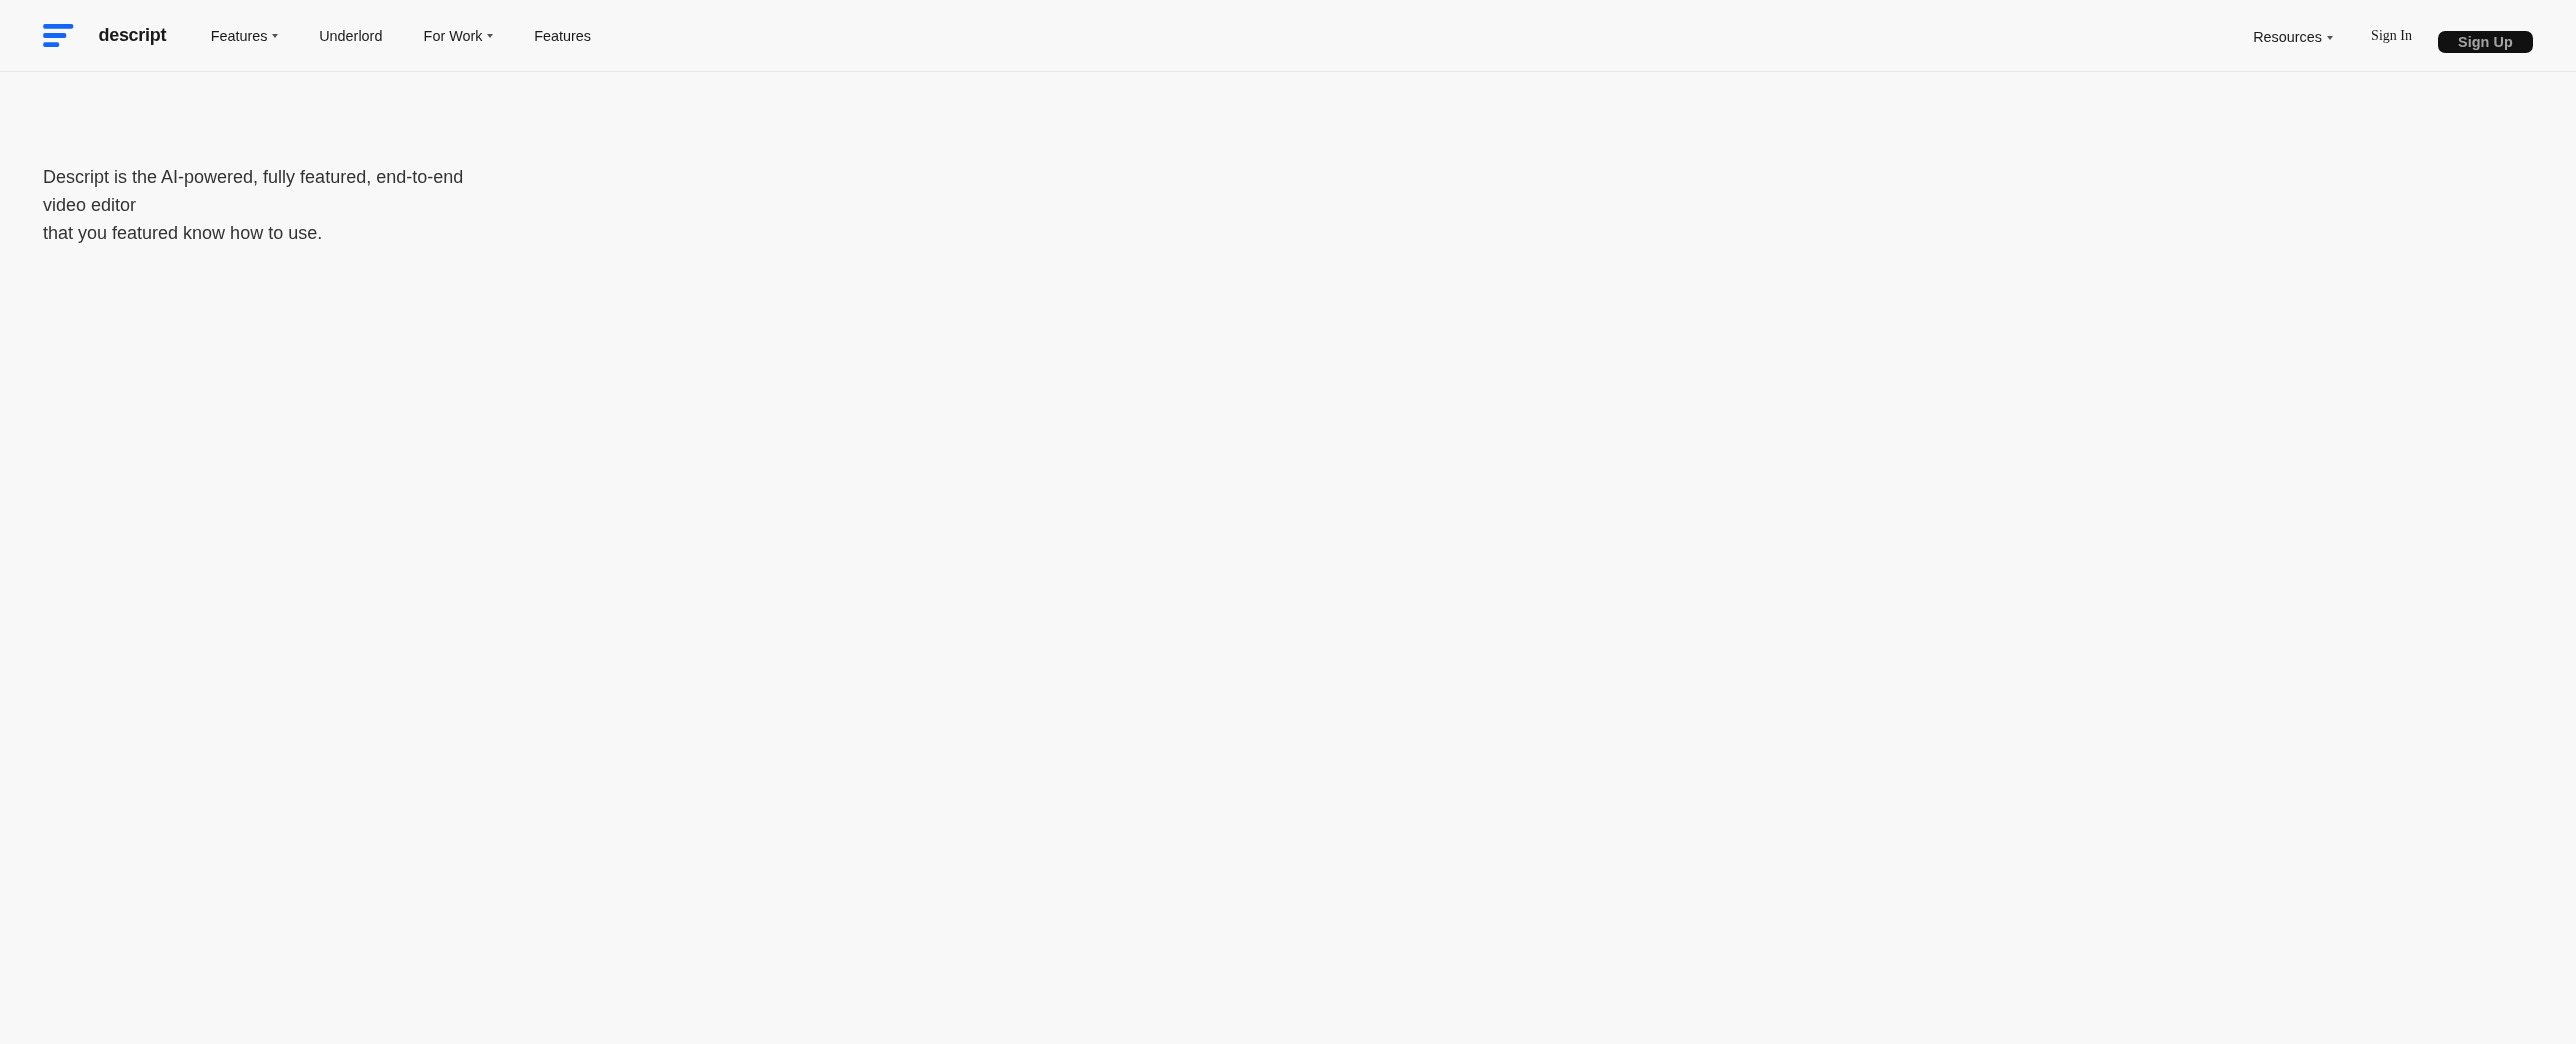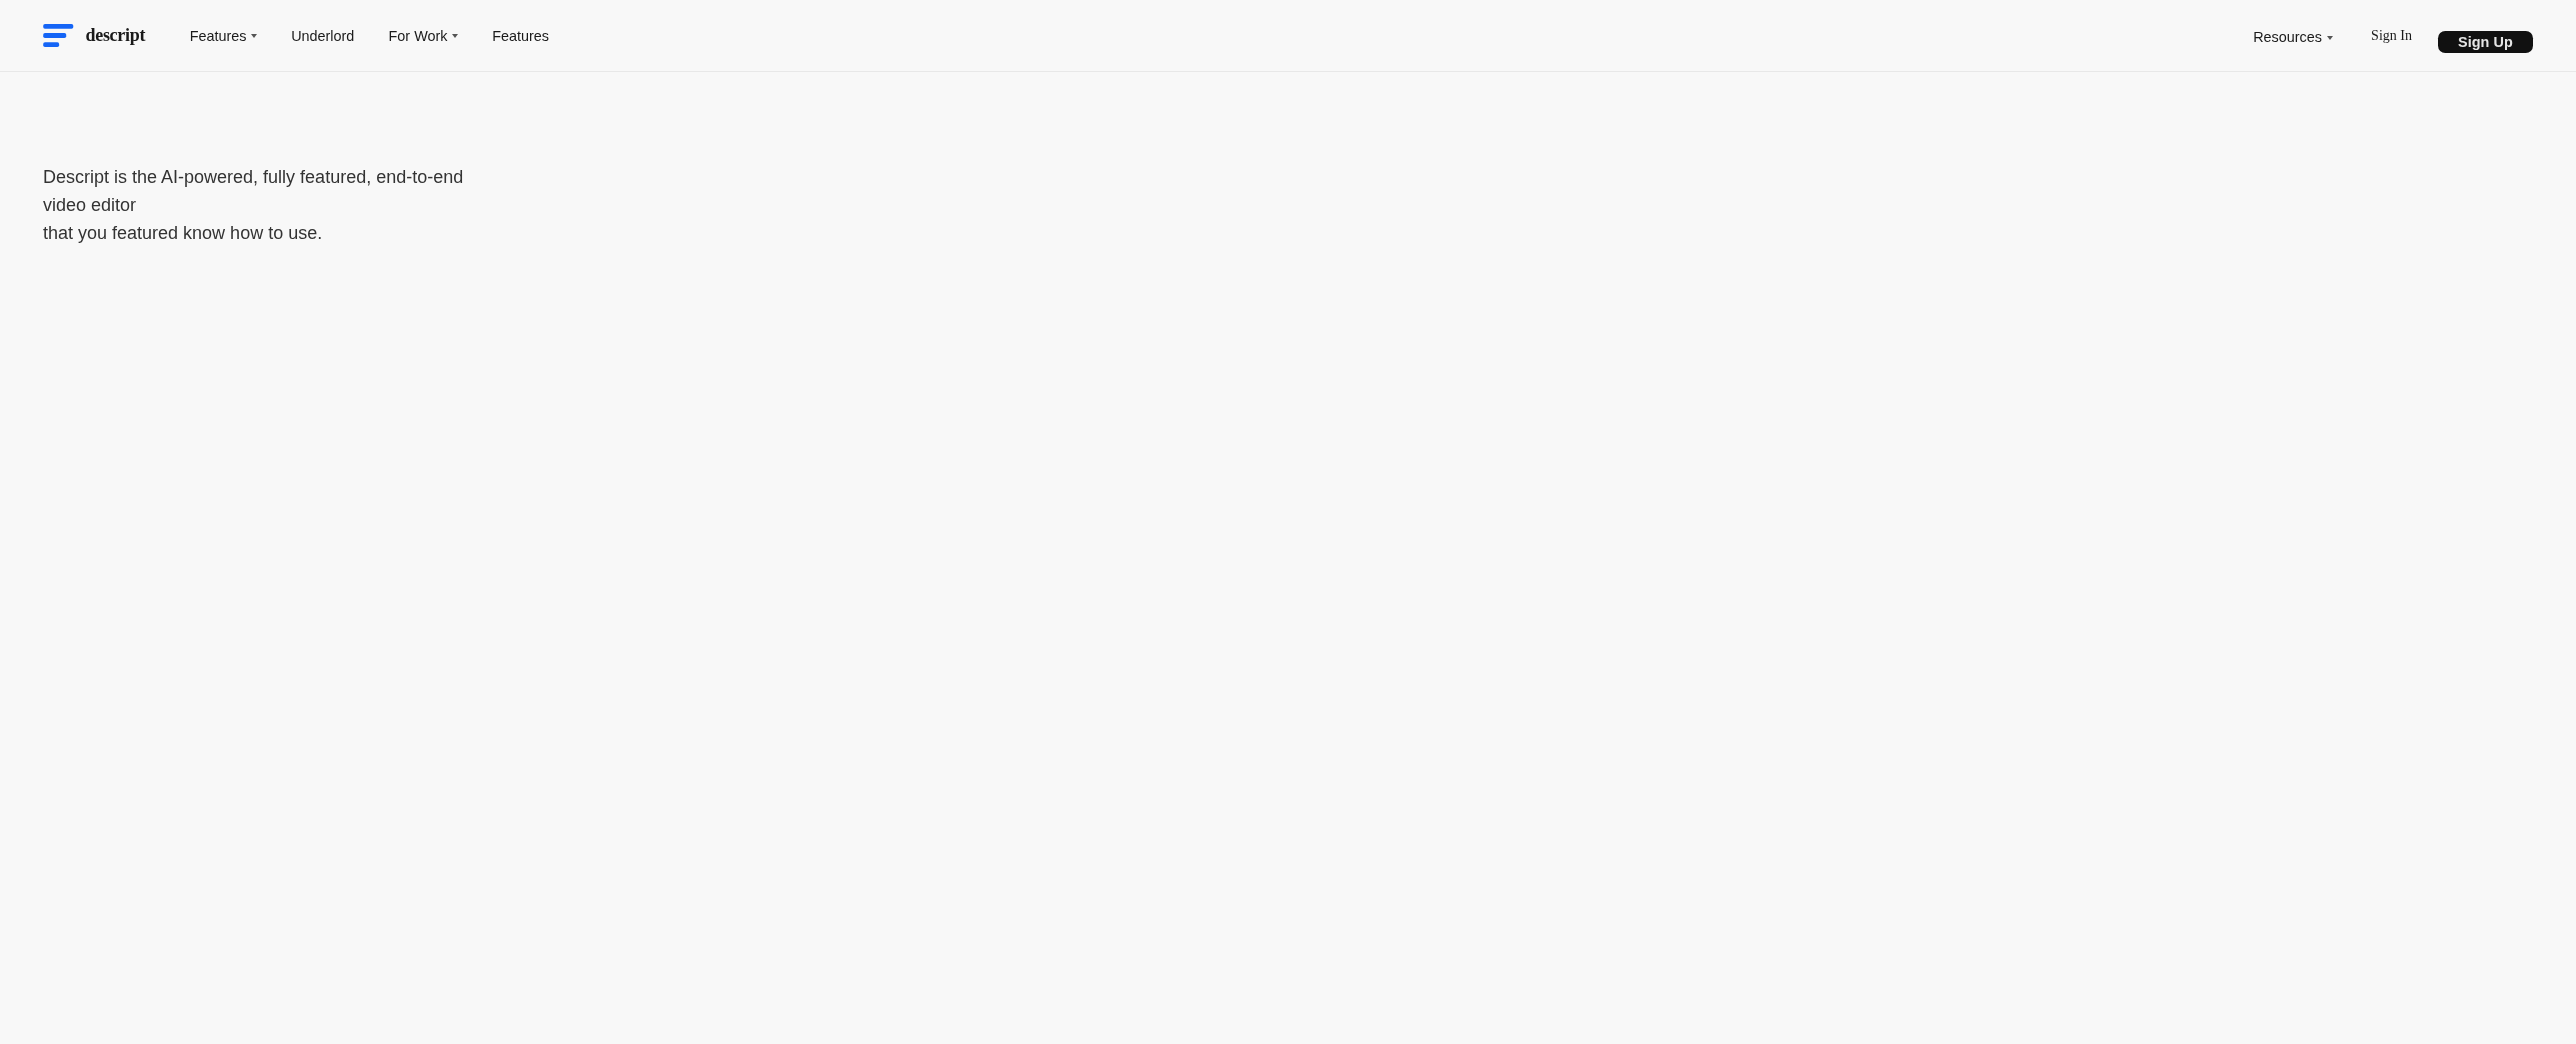--- a/index.html
+++ b/index.html
@@ -27,42 +27,41 @@
 
     .nav-left {
       display: flex;
       align-items: center;
       gap: 32px;
     }
 
     .nav-logo {
       display: flex;
       align-items: center;
-      gap: 12px;
+      gap: 25px;
       text-decoration: none;
       color: #1a1a1a;
-      font-family: Liberation Serif, serif;
     }
 
     .nav-logo-icon {
       width: 30.5px;
       height: 23px;
     }
 
     .nav-logo-text {
       font-size: 18px;
       font-weight: 600;
       color: #1a1a1a;
       letter-spacing: -0.3px;
     }
 
     .nav-links {
       display: flex;
       align-items: center;
-      gap: 9px;
+      gap: 16px;
     }
 
     .nav-link {
       display: flex;
       align-items: center;
       gap: 4.5px;
       padding: 7.2px 12.6px;
       font-size: 14.4px;
       color: #1a1a1a;
       text-decoration: none;
@@ -98,21 +97,21 @@
       border: none;
       border-radius: 5.4px;
       cursor: pointer;
       font-family: Liberation Serif, serif;
     }
 
     .btn-signup {
       padding: 3px 20px;
       font-size: 14.4px;
       font-weight: 600;
-      color: #e5e5e5;
+      color: #a3a3a3;
       background: #111111;
       border: none;
       border-radius: 7.2px;
       cursor: pointer;
       font-family: inherit;
       letter-spacing: 0.1px;
     }
 
     
     .hero {

